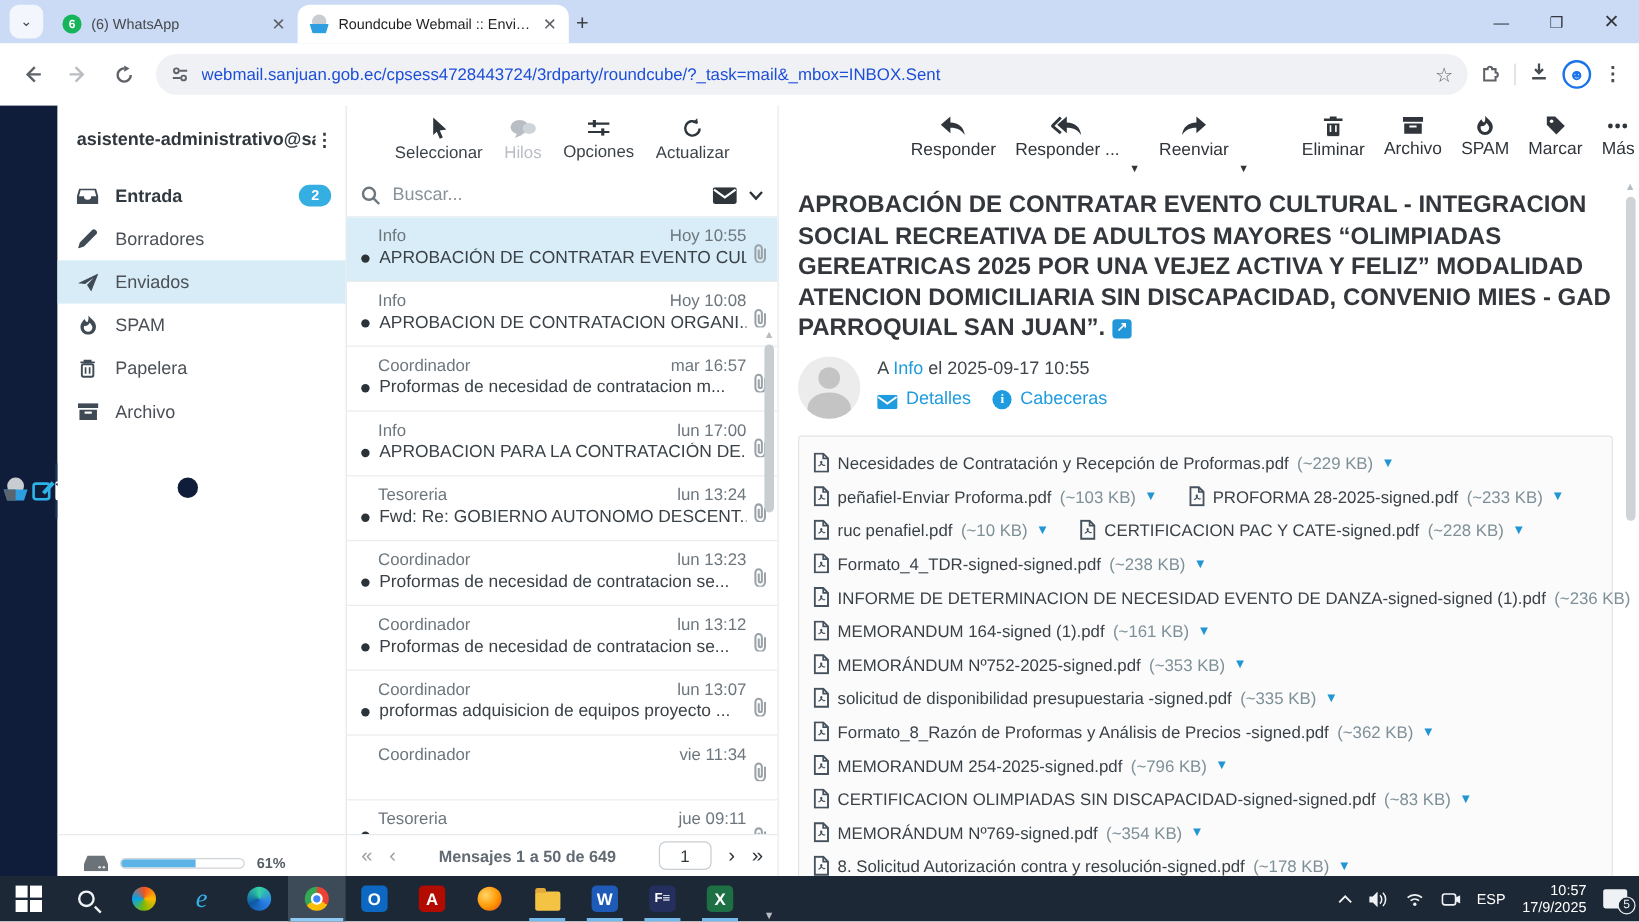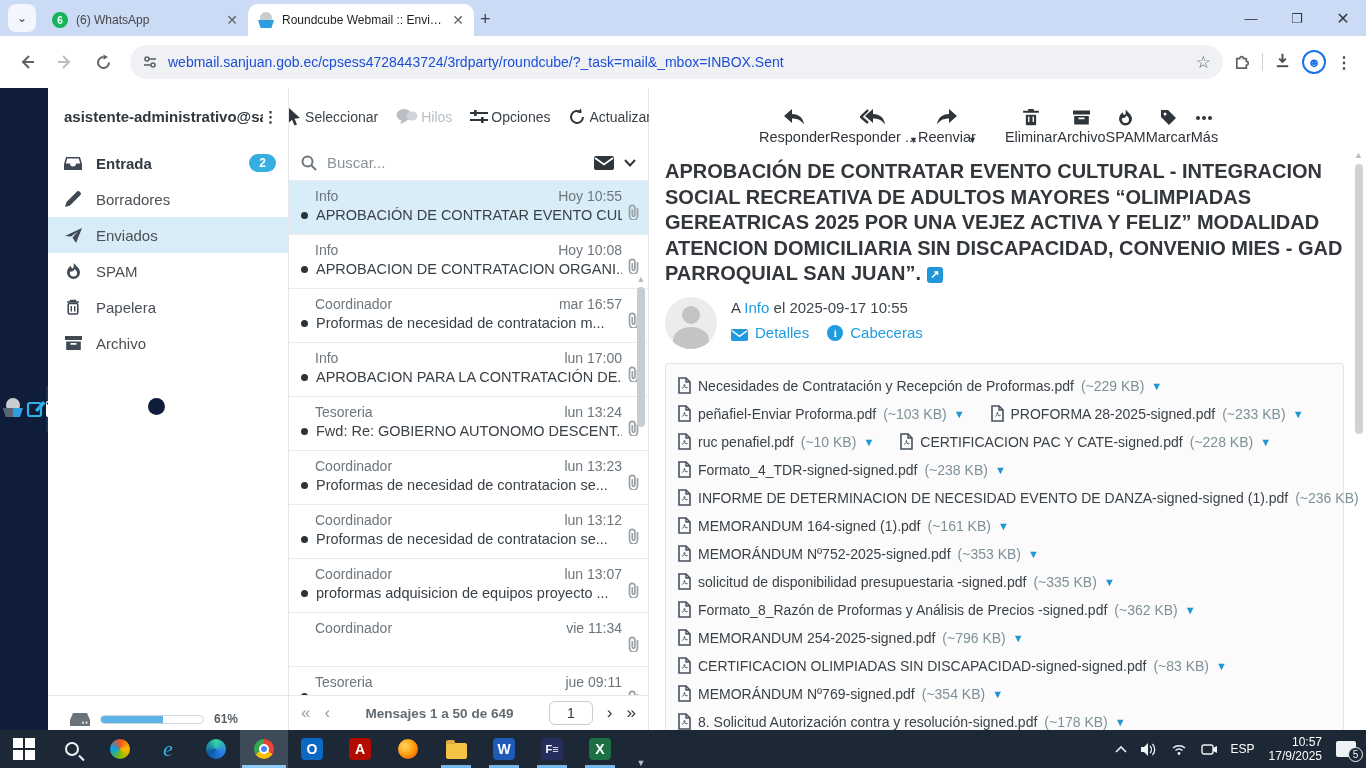--- a/index.html
+++ b/index.html
@@ -55,21 +55,21 @@
   .f-ico { width:18px; display:flex; justify-content:center; color:#3f4a55; }
   .f-label { flex:1; }
   .badge { background:#35aee2; color:#fff; font-size:12px; font-weight:bold; border-radius:10px; padding:2px 10px; }
   .quota { height:35px; border-top:1px solid #e7e9ea; display:flex; align-items:center; gap:10px; padding:12px 14px 0 22px; }
   .quota-track { width:104px; height:9px; border:1px solid #cfd4d8; border-radius:5px; background:#fff; overflow:hidden; }
   .quota-fill { height:100%; background:#5cb3e6; }
   .quota-label { font-size:12px; color:#575f66; font-weight:bold; }
 
   .msglist { width:360px; display:flex; flex-direction:column; border-right:1px solid #e4e6e8; position:relative; }
   .list-toolbar { height:57px; display:flex; align-items:center; justify-content:center; gap:18px; }
-  .tb-btn { display:flex; flex-direction:row; align-items:center; gap:3px; color:#3c4349; font-size:14px; }
+  .tb-btn { display:flex; flex-direction:column; align-items:center; gap:3px; color:#3c4349; font-size:14px; }
   .tb-btn svg { display:block; }
   .tb-btn.disabled { color:#b8bec4; }
   .searchrow { height:36px; display:flex; align-items:center; padding:0 12px; gap:10px; border-bottom:1px solid #eceeef; }
   .search-placeholder { flex:1; font-size:15px; color:#8a9299; }
   .rows { height:514px; overflow:hidden; }
   .msg { height:54px; padding:7px 26px 0 12px; border-bottom:1px solid #ececec; position:relative; }
   .msg.sel { background:#d9edf8; }
   .m-line1 { display:flex; justify-content:space-between; font-size:14px; color:#6d767d; padding-left:14px; }
   .m-line2 { display:flex; align-items:center; gap:8px; margin-top:3px; }
   .m-dot { width:7px; height:7px; border-radius:50%; background:#2b3238; flex:0 0 7px; }
@@ -79,21 +79,21 @@
   .ls-arrow { color:#b6bcc1; font-size:9px; text-align:center; }
   .ls-thumb { width:8px; margin:3px auto; height:140px; background:#c8cdd2; border-radius:4px; }
   .ls-bottom { position:absolute; bottom:0; width:100%; }
   .list-footer { height:35px; border-top:1px solid #e7e9ea; display:flex; align-items:center; padding:0 12px; gap:14px; }
   .pg-nav { font-size:17px; color:#9aa0a6; }
   .pg-nav.on { color:#2e353b; }
   .pg-text { flex:1; text-align:center; font-size:13.5px; font-weight:bold; color:#626b73; }
   .pg-input { width:44px; height:24px; border:1px solid #c9ced2; border-radius:6px; text-align:center; font-size:14px; color:#33383d; display:flex; align-items:center; justify-content:center; }
 
   .reader { flex:1; background:#fff; position:relative; overflow:hidden; }
-  .read-toolbar { height:57px; display:flex; align-items:flex-end; padding:8px 0 0 110px; }
+  .read-toolbar { height:57px; display:flex; align-items:flex-start; padding:8px 0 0 110px; gap:16px; }
   .rt-btn { display:flex; flex-direction:column; align-items:center; gap:3px; color:#2f353a; font-size:14.5px; }
   .rt-caret { align-self:flex-end; font-size:9px; color:#2f353a; margin:22px 0 0 -8px; }
   .subject { margin:14px 20px 6px 16px; font-size:20px; line-height:25.5px; font-weight:bold; color:#33373c; }
   .ext-link { display:inline-flex; width:16px; height:16px; background:#2196d8; border-radius:3px; color:#fff; font-size:11px; align-items:center; justify-content:center; vertical-align:middle; margin-left:6px; }
   .meta { display:flex; margin:10px 20px 0 16px; gap:14px; }
   .avatar { width:52px; height:52px; border-radius:50%; background:#ececec; position:relative; overflow:hidden; flex:0 0 52px; }
   .avatar::before { content:""; position:absolute; top:9px; left:17px; width:18px; height:18px; border-radius:50%; background:#c4c4c4; }
   .avatar::after { content:""; position:absolute; top:30px; left:8px; width:36px; height:26px; border-radius:50% 50% 0 0; background:#c4c4c4; }
   .meta-lines { display:flex; flex-direction:column; gap:8px; padding-top:2px; }
   .meta-from { font-size:15px; color:#3e454b; }

